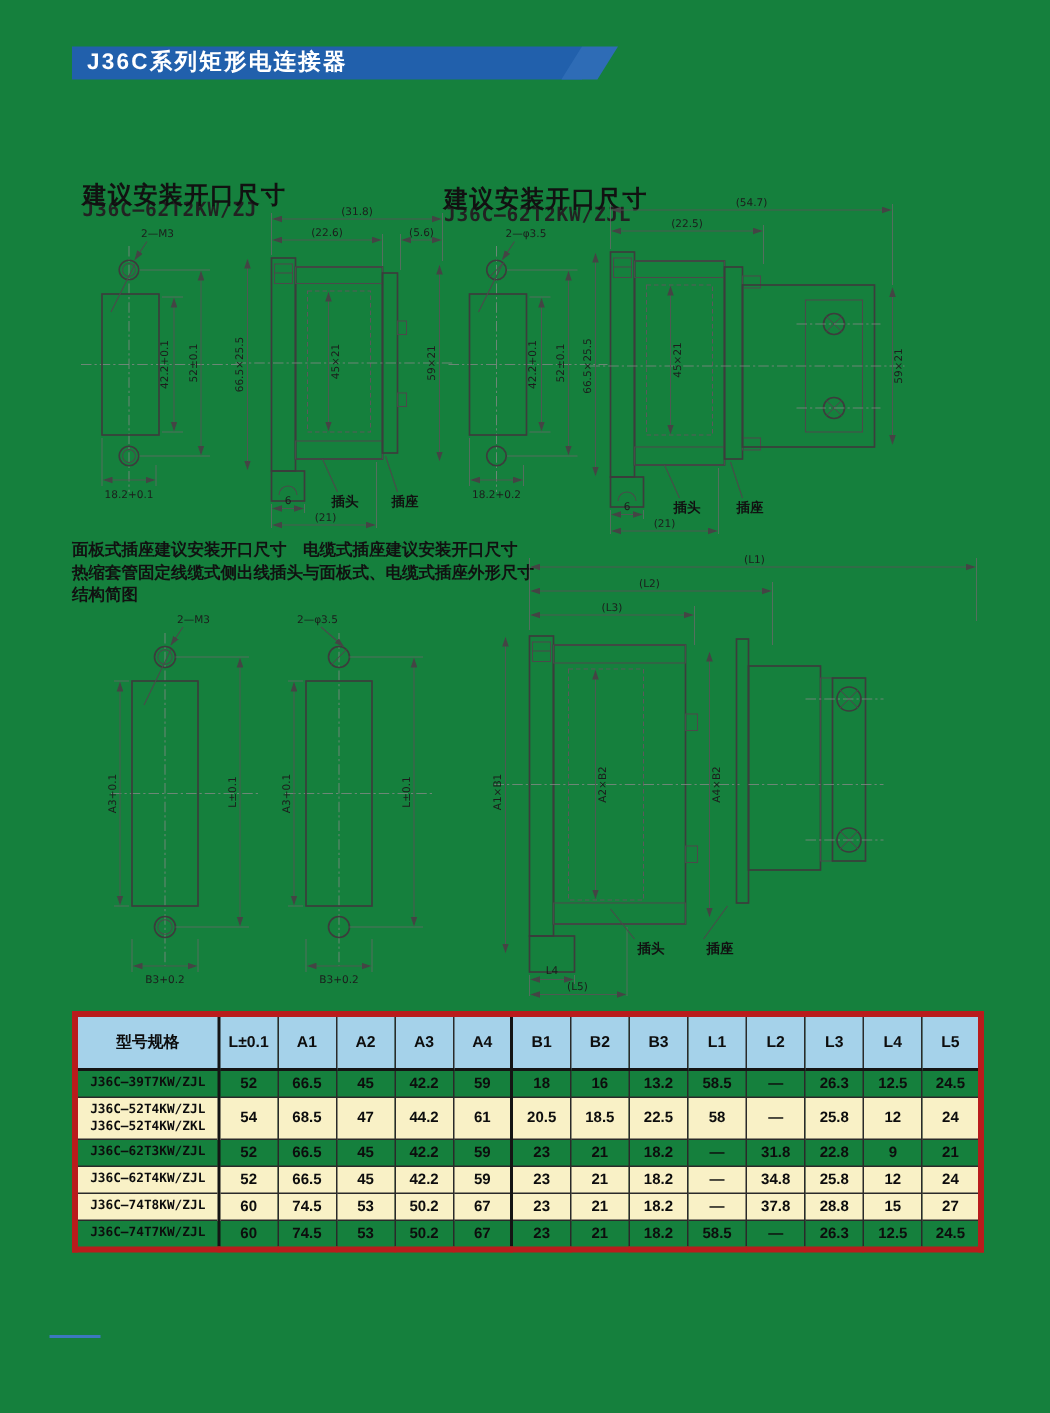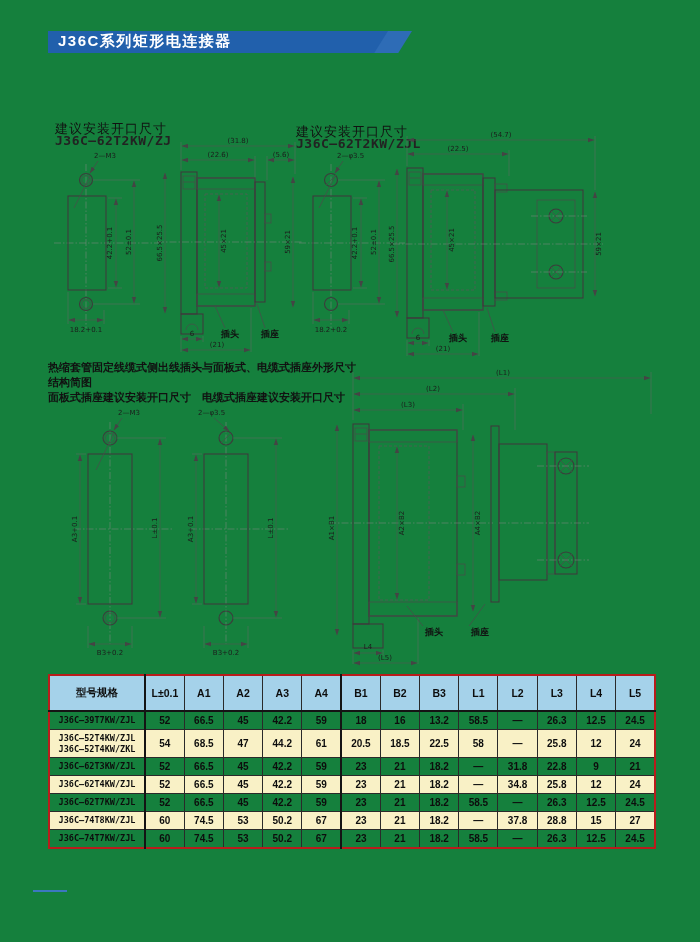--- a/index.html
+++ b/index.html
@@ -7,36 +7,36 @@
         font-family:"Liberation Sans",sans-serif;color:#111;}
   
   .banner{position:absolute;left:48px;top:31px;width:340px;height:22px;background:#2160ac;}
   .banner-tail{position:absolute;left:388px;top:31px;width:24px;height:22px;background:#2e6cb6;
         transform:skewX(-32deg);transform-origin:top left;}
   .banner-text{position:absolute;left:58px;top:32px;color:#fff;font-weight:bold;font-size:15px;
         letter-spacing:1.5px;font-family:"Liberation Sans",sans-serif;}
   
   .model-title{position:absolute;font-family:"DejaVu Sans Mono",monospace;font-weight:bold;
         font-size:13px;letter-spacing:.5px;color:#222;margin-top:32px;}
-  .sub-title{position:absolute;font-weight:normal;font-size:13px;color:#111;letter-spacing:1px;}
+  .sub-title{position:absolute;font-weight:bold;font-size:16px;color:#111;letter-spacing:1px;}
   .mid-heading{position:absolute;left:48px;top:360px;width:310px;font-weight:bold;font-size:11px;
         line-height:15px;color:#111;}
   
   svg.dw{position:absolute;overflow:visible;}
   .ol{fill:none;stroke:#3c3c3c;stroke-width:1.1;}
   .th{fill:none;stroke:#4a4a4a;stroke-width:.7;}
   .w{stroke:#6a6a6a;stroke-width:.5;}
   .dim{stroke:#555;stroke-width:.6;}
   .cl{stroke:#8a8a8a;stroke-width:.5;stroke-dasharray:7 2 1.5 2;}
   .hd{fill:none;stroke:#5a5a5a;stroke-width:.7;stroke-dasharray:3 2;}
   text.dt{font-family:"DejaVu Sans",sans-serif;font-size:7px;fill:#1c1c1c;}
   text.cn{font-family:"Liberation Sans",sans-serif;font-size:9px;font-weight:bold;fill:#111;}
   
   #table-wrap{position:absolute;left:48px;top:674px;width:608px;}
-  table.spec{width:100%;border-collapse:collapse;table-layout:fixed;border:2px solid #b91c1c;}
+  table.spec{width:100%;border-collapse:collapse;table-layout:fixed;border:4px solid #b91c1c;}
   table.spec th,table.spec td{border:1px solid #2a2a2a;text-align:center;vertical-align:middle;
         font-size:10px;font-weight:bold;color:#0d0d0d;padding:3px 1px;}
   table.spec th{background:#a5d2ea;height:28px;font-size:10.5px;border-bottom:2px solid #141414;}
   table.spec tr.alt td{background:#f9f1c6;}
   table.spec td.model{font-family:"DejaVu Sans Mono",monospace;font-size:8.5px;line-height:1.25;}
   .bottom-mark{position:absolute;left:33px;top:890px;width:34px;height:2px;background:#3c78c0;}
 </style>
 </head>
 <body>
 
@@ -206,22 +206,22 @@
     <text class="dt" x="3" y="114" text-anchor="middle" transform="rotate(-90 3 114)">66.5×25.5</text>
     <text class="dt" x="63" y="110" text-anchor="middle" transform="rotate(-90 63 110)">45×21</text>
     <text class="dt" x="210" y="114" text-anchor="middle" transform="rotate(-90 210 114)">59×21</text>
     <text class="dt" x="27" y="210" text-anchor="middle">6</text>
     <text class="dt" x="52" y="221" text-anchor="middle">(21)</text>
     <text class="cn" x="58" y="211">插头</text>
     <text class="cn" x="100" y="211">插座</text>
   </svg>
 
   <div class="mid-heading">
+    <div>面板式插座建议安装开口尺寸　电缆式插座建议安装开口尺寸</div>
     <div>热缩套管固定线缆式侧出线插头与面板式、电缆式插座外形尺寸结构简图</div>
-    <div>面板式插座建议安装开口尺寸　电缆式插座建议安装开口尺寸</div>
   </div>
 
   <svg class="dw" style="left:70px;top:404px" width="114" height="256" viewBox="0 0 114 256">
     <g>
       <line class="cl" x1="40" y1="18" x2="40" y2="240"></line>
       <line class="cl" x1="4" y1="125" x2="104" y2="125"></line>
       <circle class="ol" cx="40" cy="34" r="7"></circle>
         <circle class="th" cx="40" cy="34" r="4.8"></circle>
       <rect class="ol" x="18" y="50" width="44" height="150"></rect>
       <circle class="ol" cx="40" cy="214" r="7"></circle>
@@ -416,38 +416,20 @@
             <td style="border-right: 2px solid rgb(20, 20, 20);">59</td>
             <td>23</td>
             <td>21</td>
             <td>18.2</td>
             <td>—</td>
             <td>34.8</td>
             <td>25.8</td>
             <td>12</td>
             <td>24</td>
           </tr>
-          <tr>
-            <td class="model" style="border-right: 2px solid rgb(20, 20, 20);">
-              <div>J36C—62T7KW/ZJL</div>
-            </td>
-            <td>52</td>
-            <td>66.5</td>
-            <td>45</td>
-            <td>42.2</td>
-            <td style="border-right: 2px solid rgb(20, 20, 20);">59</td>
-            <td>23</td>
-            <td>21</td>
-            <td>18.2</td>
-            <td>58.5</td>
-            <td>—</td>
-            <td>26.3</td>
-            <td>12.5</td>
-            <td>24.5</td>
-          </tr>
           <tr class="alt">
             <td class="model" style="border-right: 2px solid rgb(20, 20, 20);">
               <div>J36C—74T8KW/ZJL</div>
             </td>
             <td>60</td>
             <td>74.5</td>
             <td>53</td>
             <td>50.2</td>
             <td style="border-right: 2px solid rgb(20, 20, 20);">67</td>
             <td>23</td>

